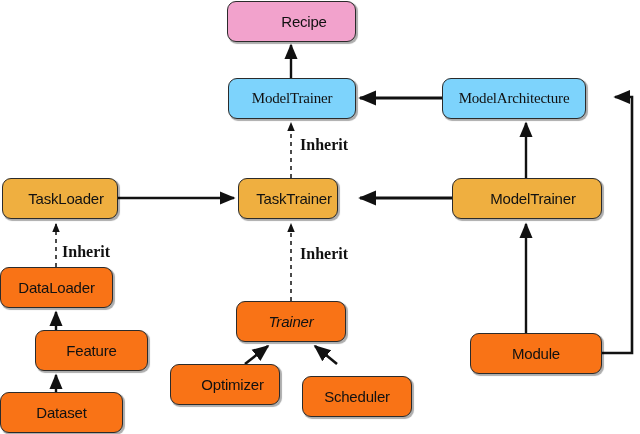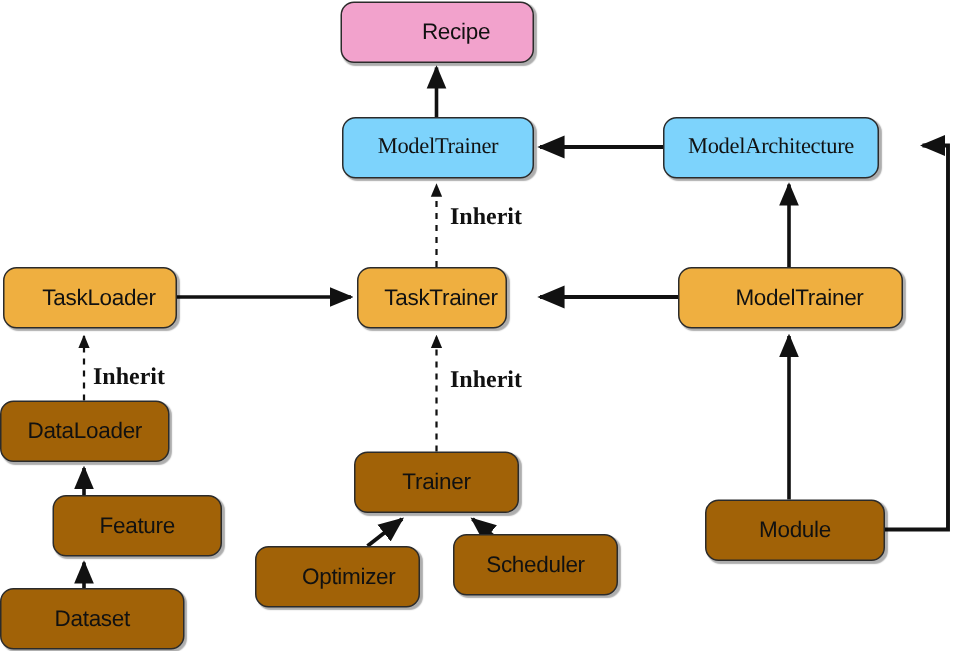--- a/index.html
+++ b/index.html
@@ -29,21 +29,21 @@
     font-size: 15px;
     color: #111111;
     letter-spacing: -0.2px;
     box-shadow: 1.5px 1.5px 0.8px rgba(0,0,0,0.32);
     z-index: 3;
     white-space: nowrap;
   }
   .node.pink   { background: #F2A2CC; }
   .node.teal   { background: #7dd3fc; font-family: Liberation Serif, serif; }
   .node.orange { background: #EFAF40; padding-left: 12px; }
-  .node.gray   { background: #a16207; }
+  .node.gray   { background: #f97316; }
 
   .edge-layer {
     position: absolute;
     left: 0; top: 0;
     width: 640px;
     height: 434px;
     z-index: 1;
     overflow: visible;
   }
   .edge-label {
@@ -111,27 +111,27 @@
   <div class="node orange" style="left:238px;top:178px;width:100px;height:41px;">TaskTrainer</div>
 
   <div class="node orange" style="left:452px;top:178px;width:150px;height:41px;">ModelTrainer</div>
 
   <div class="node gray" style="left:0px;top:267px;width:113px;height:41px;">DataLoader</div>
 
   <div class="node gray" style="left:0px;top:330px;width:113px;height:41px;margin-left:35px;">Feature</div>
 
   <div class="node gray" style="left:0px;top:392px;width:123px;height:41px;">Dataset</div>
 
-  <div class="node gray" style="left:236px;top:301px;width:110px;height:41px;">Trainer</div>
+  <div class="node gray" style="left:236px;top:301px;width:110px;height:41px;font-style:italic;">Trainer</div>
 
   <div class="node gray" style="left:170px;top:364px;width:110px;height:41px;padding-left:15px;">Optimizer</div>
 
-  <div class="node gray" style="left:302px;top:356px;width:110px;height:41px;">Scheduler</div>
+  <div class="node gray" style="left:302px;top:376px;width:110px;height:41px;">Scheduler</div>
 
-  <div class="node gray" style="left:470px;top:333px;width:120px;height:41px;">Module</div>
+  <div class="node gray" style="left:470px;top:333px;width:132px;height:41px;">Module</div>
 
   <div class="edge-label" style="left:300px;top:136px;">Inherit</div>
 
   <div class="edge-label" style="left:62px;top:243px;">Inherit</div>
 
   <div class="edge-label" style="left:300px;top:245px;">Inherit</div>
 
 </div>
 
 </body></html>

